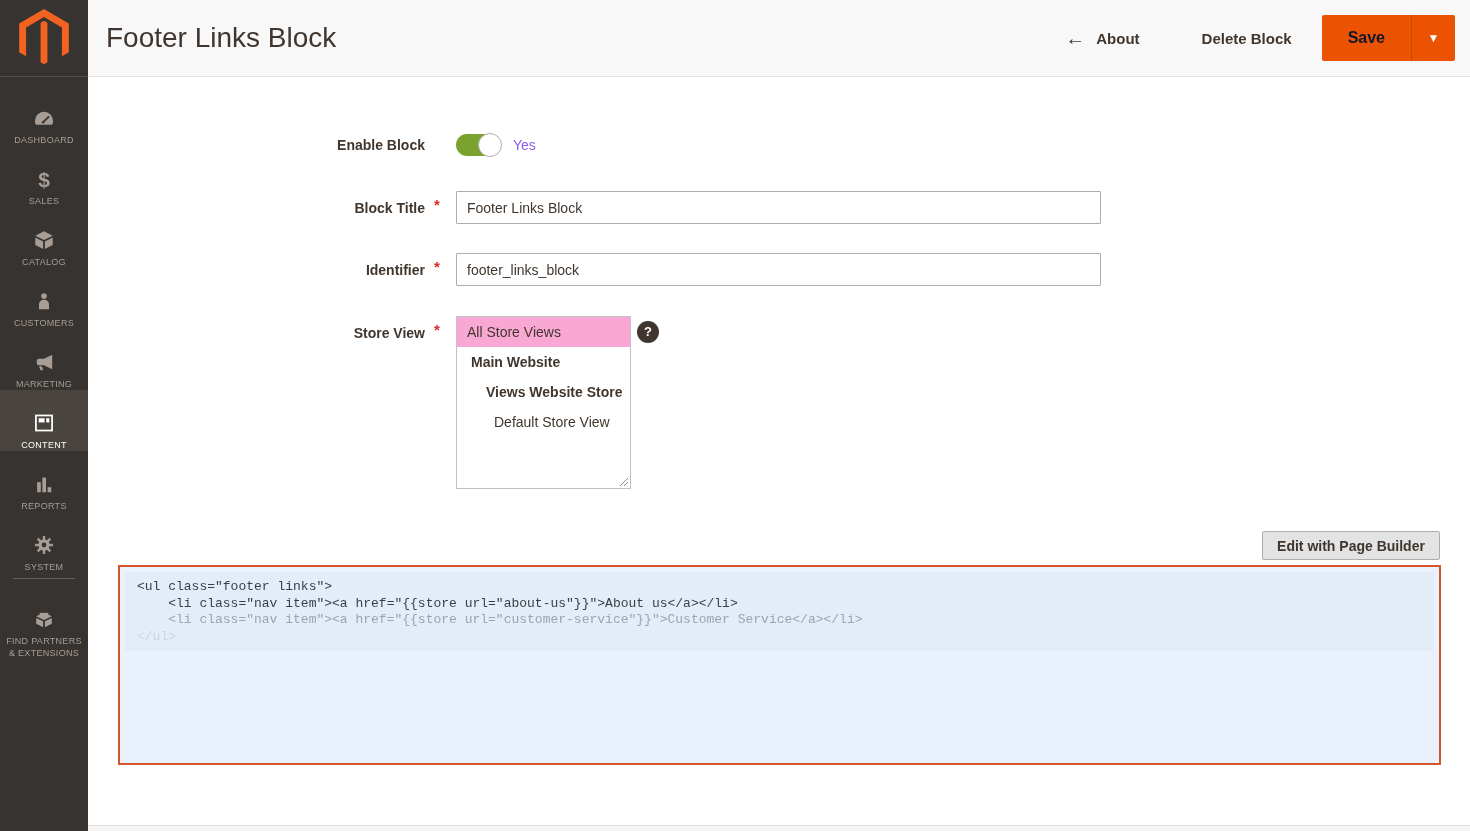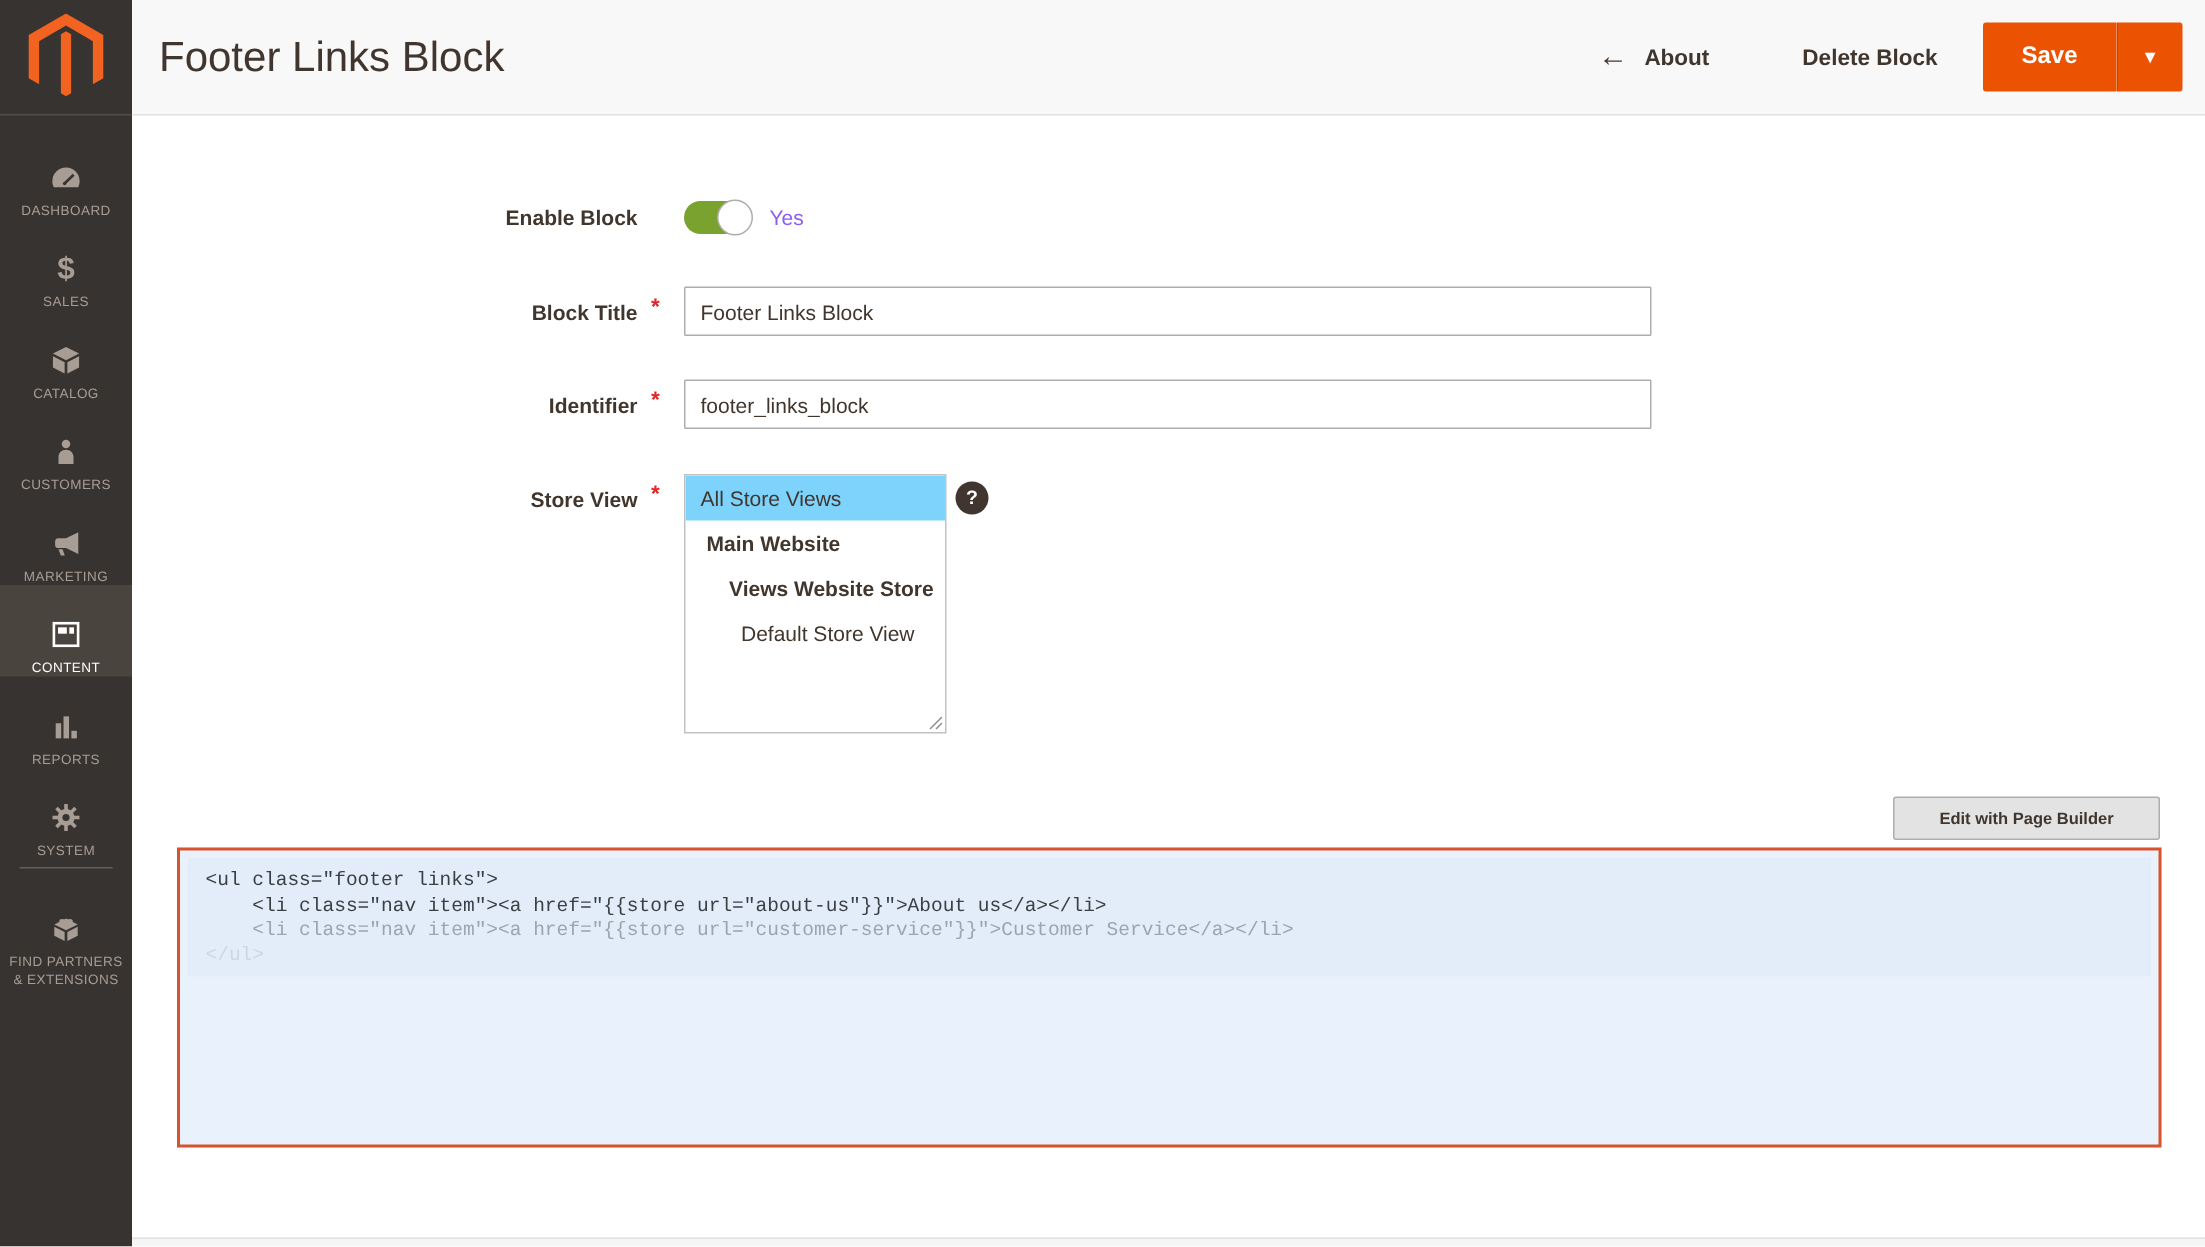--- a/index.html
+++ b/index.html
@@ -41,21 +41,21 @@
   .back-btn {
     display: flex; align-items: center; gap: 11px; color: #41362d;
     font-size: 15px; font-weight: 600; cursor: pointer;
   }
   .back-arrow { font-size: 20px; font-weight: 400; line-height: 1; color: #41362d; }
   .delete-btn {
     margin-left: 62px; color: #41362d; font-size: 15px; font-weight: 700; cursor: pointer;
   }
   .save-split { display: flex; margin-left: 30px; height: 46px; }
   .save-main {
-    background: #eb5202; color: #ffffff; border: none; cursor: pointer;
+    background: #eb5202; color: #0f172a; border: none; cursor: pointer;
     font-family: "Liberation Sans", sans-serif;
     font-size: 16px; font-weight: 700; padding: 5px 26px;
     border-radius: 2px 0 0 2px; display: flex; align-items: center; text-align: right;
   }
   .save-caret {
     width: 44px; background: #eb5202; border-left: 1px solid #c64802;
     color: #fff; display: flex; align-items: center; justify-content: center;
     font-size: 12px; cursor: pointer; border-radius: 0 2px 2px 0;
   }
 
@@ -88,36 +88,36 @@
 
   
   .multiselect {
     position: absolute; left: 368px; width: 175px; height: 173px;
     border: 1px solid #c2c2c2; background: #fff; overflow: hidden;
   }
   .ms-option {
     height: 30px; line-height: 30px; font-size: 14px; color: #41362d;
     white-space: nowrap; cursor: pointer;
   }
-  .ms-option.sel { background: #7dd3fc; }
+  .ms-option.sel { background: #f9a8d4; }
   .ms-option.b { font-weight: 700; }
   .ms-resize { position: absolute; right: 1px; bottom: 1px; }
   .help-icon {
     position: absolute; left: 549px; width: 22px; height: 22px;
     background: #41362f; color: #fff; border-radius: 50%;
     font-size: 13px; font-weight: 700; text-align: center; line-height: 22px;
     cursor: pointer;
   }
 
   
   .pb-btn {
     position: absolute; left: 1174px; top: 453px; width: 178px; height: 29px;
     background: #e3e3e3; border: 1px solid #adadad; border-radius: 2px;
     font-family: "Liberation Sans", sans-serif;
-    font-size: 11px; font-weight: 600; color: #41362d; cursor: pointer;
+    font-size: 14px; font-weight: 600; color: #41362d; cursor: pointer;
   }
   .editor {
     position: absolute; left: 30px; top: 487px; width: 1323px; height: 200px;
     background: #e9f1fc; border: 2px solid #d6542d;
   }
   .code-block { margin: 5px; background: #e3edf9; padding: 7px 12px 6px 12px; }
   .code-line {
     font-family: "Liberation Mono", monospace; font-size: 13px; line-height: 16.5px;
     white-space: pre;
   }

